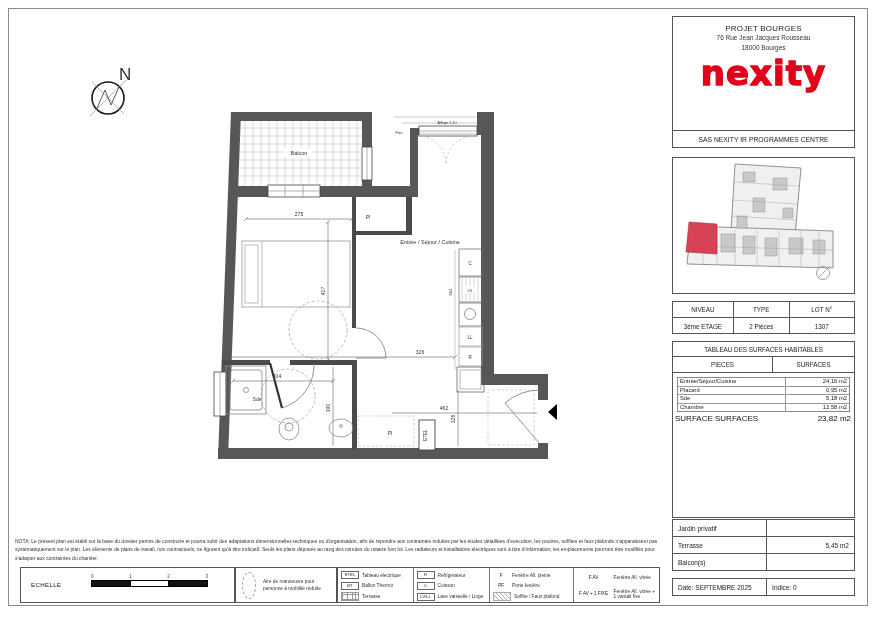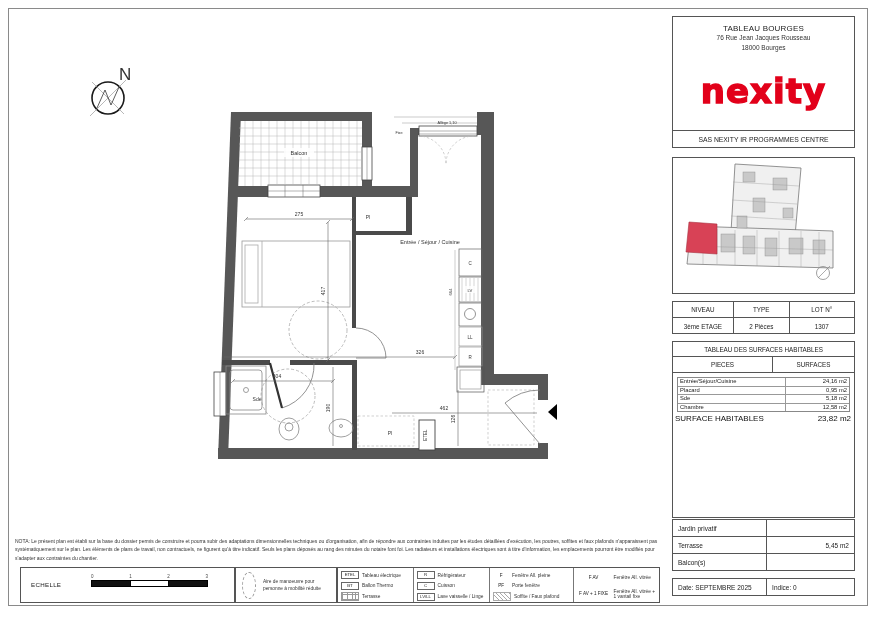--- a/index.html
+++ b/index.html
@@ -5,21 +5,21 @@
   html,body{margin:0;padding:0;background:#fff;}
   .page{position:relative;width:876px;height:619px;background:#fff;overflow:hidden;
         font-family:"Liberation Sans",sans-serif;color:#222;}
   .frame{position:absolute;left:8px;top:8px;width:858px;height:596px;border:1px solid #8a8a8a;}
   .abs{position:absolute;}
   .box{position:absolute;border:1px solid #555;background:#fff;box-sizing:border-box;}
   
   .box-info{left:672px;top:16px;width:183px;height:132px;display:flex;flex-direction:column;align-items:center;}
   .info-title{font-size:8px;margin-top:7px;letter-spacing:.2px;}
   .info-addr{font-size:6.5px;line-height:1.5;text-align:center;color:#333;}
-  .logo{flex:1;display:flex;align-items:center;justify-content:center;}
+  .logo{flex:1;display:flex;justify-content:center;}
   .logo span{font-family:"DejaVu Sans",sans-serif;font-weight:bold;font-size:34px;color:#e2001a;
              -webkit-text-stroke:1.4px #e2001a;letter-spacing:1px;}
   .info-company{width:100%;border-top:1px solid #555;font-size:6.8px;text-align:center;padding:5px 0 4px 0;}
   .box-keyplan{left:672px;top:157px;width:183px;height:137px;}
   .box-lot{left:672px;top:301px;width:183px;height:33px;display:flex;flex-wrap:wrap;font-size:6.3px;text-align:center;}
   .lot-cell{box-sizing:border-box;display:flex;align-items:center;justify-content:center;height:16px;}
   .lot-c1{width:33%;} .lot-c2{width:31.5%;border-left:1px solid #555;border-right:1px solid #555;} .lot-c3{width:35.5%;}
   .lot-head{border-bottom:1px solid #555;}
   .box-surfaces{left:672px;top:341px;width:183px;height:177px;font-size:6.3px;}
   .surf-title{height:14px;border-bottom:1px solid #555;display:flex;align-items:center;justify-content:center;}
@@ -247,21 +247,21 @@
     <text x="325" y="291" font-size="5" text-anchor="middle" transform="rotate(-90 325 291)">417</text>
     <text x="420" y="354" font-size="5" text-anchor="middle">326</text>
     <text x="277" y="378" font-size="5" text-anchor="middle">304</text>
     <text x="330" y="408" font-size="5" text-anchor="middle" transform="rotate(-90 330 408)">190</text>
     <text x="444" y="410" font-size="5" text-anchor="middle">462</text>
     <text x="455" y="419" font-size="5" text-anchor="middle" transform="rotate(-90 455 419)">126</text>
     <text x="452" y="292" font-size="4.3" text-anchor="middle" transform="rotate(-90 452 292)">664</text>
   </svg>
 
   <div class="box box-info">
-    <div class="info-title">TABLEAU BOURGES</div>
+    <div class="info-title">PROJET BOURGES</div>
     <div class="info-addr">76 Rue Jean Jacques Rousseau</div>
     <div class="info-addr">18000 Bourges</div>
     <div class="logo">
         <span>nexity</span>
       </div>
     <div class="info-company">SAS NEXITY IR PROGRAMMES CENTRE</div>
   </div>
 
   <div class="box box-keyplan">
     <svg width="181" height="135" viewBox="0 0 181 135">
@@ -325,21 +325,21 @@
       <div class="surf-row">
         <span class="l">Sde</span>
         <span class="v">5,18 m2</span>
       </div>
       <div class="surf-row">
         <span class="l">Chambre</span>
         <span class="v">12,58 m2</span>
       </div>
     </div>
     <div class="surf-total">
-      <span>SURFACE HABITABLES</span>
+      <span>SURFACE SURFACES</span>
       <span>23,82 m2</span>
     </div>
   </div>
 
   <div class="box box-annex">
     <div class="annex-row">
       <span class="l">Jardin privatif</span>
       <span class="v"></span>
     </div>
     <div class="annex-row">

